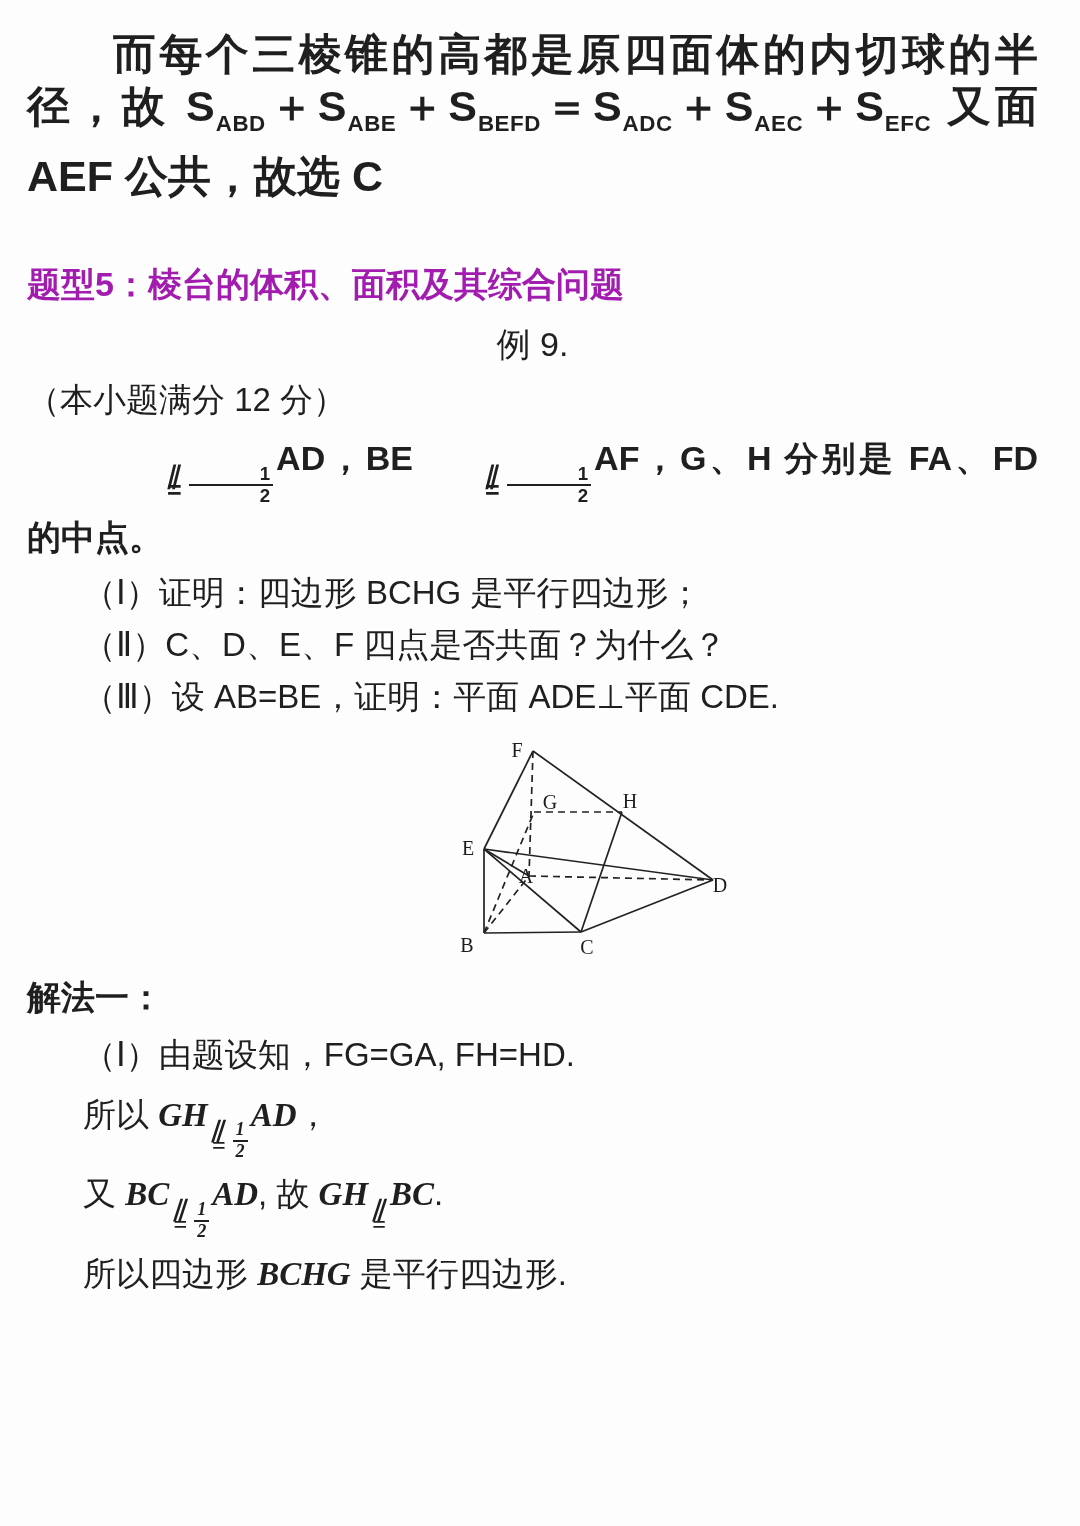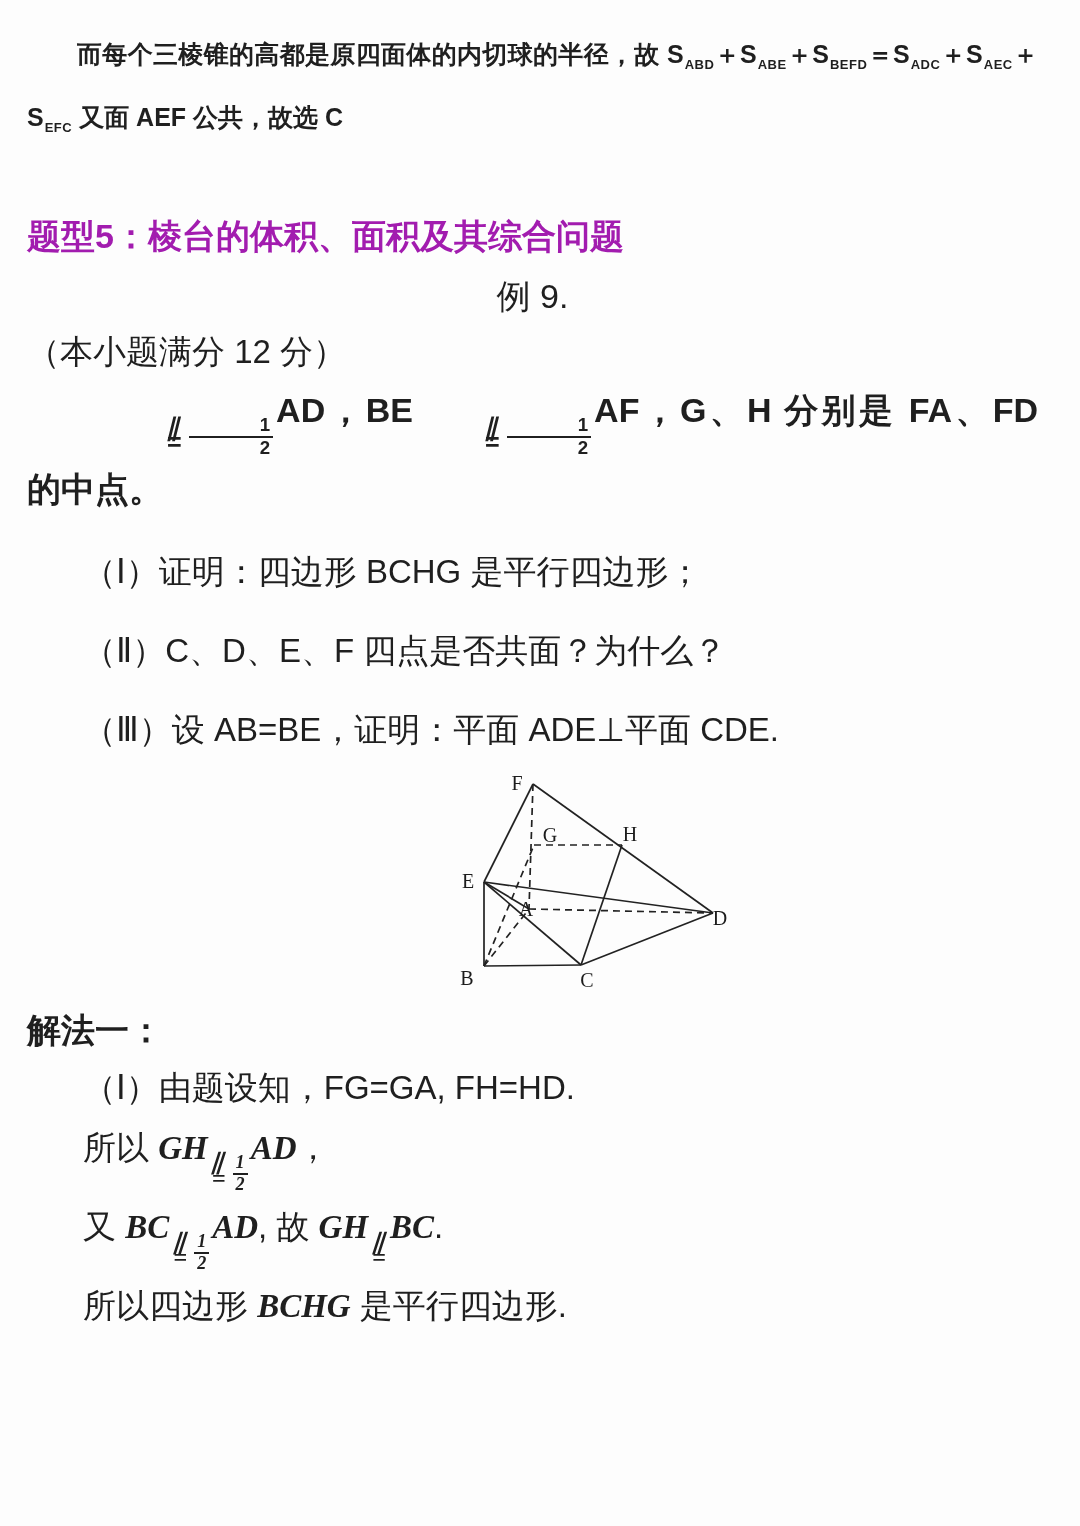--- a/index.html
+++ b/index.html
@@ -5,27 +5,27 @@
   * { margin:0; padding:0; box-sizing:border-box; }
   html,body { background:#fdfdfd; }
   body {
     width:1080px; min-height:1526px;
     padding:28px 42px 20px 27px;
     color:#1f1f1f;
     font-family:"Liberation Sans","DejaVu Sans",sans-serif;
     font-weight:600;
     overflow:hidden;
   }
-  .para { font-size:25px; line-height:52px; text-align:justify; }
+  .para { font-size:43px; line-height:52px; text-align:justify; }
   .indent { text-indent:2em; }
   .heading-red { font-size:34px; line-height:52px; font-weight:700; margin-top:56px; }
   .example-label { font-size:34px; line-height:52px; font-weight:500; margin-top:8px;text-align:center; }
   .score-note { font-size:33px; line-height:52px; font-weight:500; margin-top:4px; }
   .statement { font-size:34px; line-height:60px; margin-top:2px; }
-  .question { font-size:33px; line-height:52px; margin-top:27px; padding-left:56px; font-weight:500; }
+  .question { font-size:33px; line-height:52px; margin-top:0; padding-left:56px; font-weight:500; }
   .question:first-of-type { margin-top:20px; }
   .sol-title { font-size:34px; line-height:52px; margin-top:5px; }
   .sol-line { font-size:33px; line-height:56px; margin-top:4px; padding-left:56px; font-weight:500; }
   
   .ssub { white-space:nowrap; }
   .ssub .sb { font-size:0.52em; vertical-align:-0.45em; margin-left:1px; letter-spacing:0.5px; }
   
   .pareq {
     display:inline-flex; flex-direction:column; align-items:center;
     vertical-align:-0.42em; line-height:0.72; margin:0 4px; font-weight:600;

